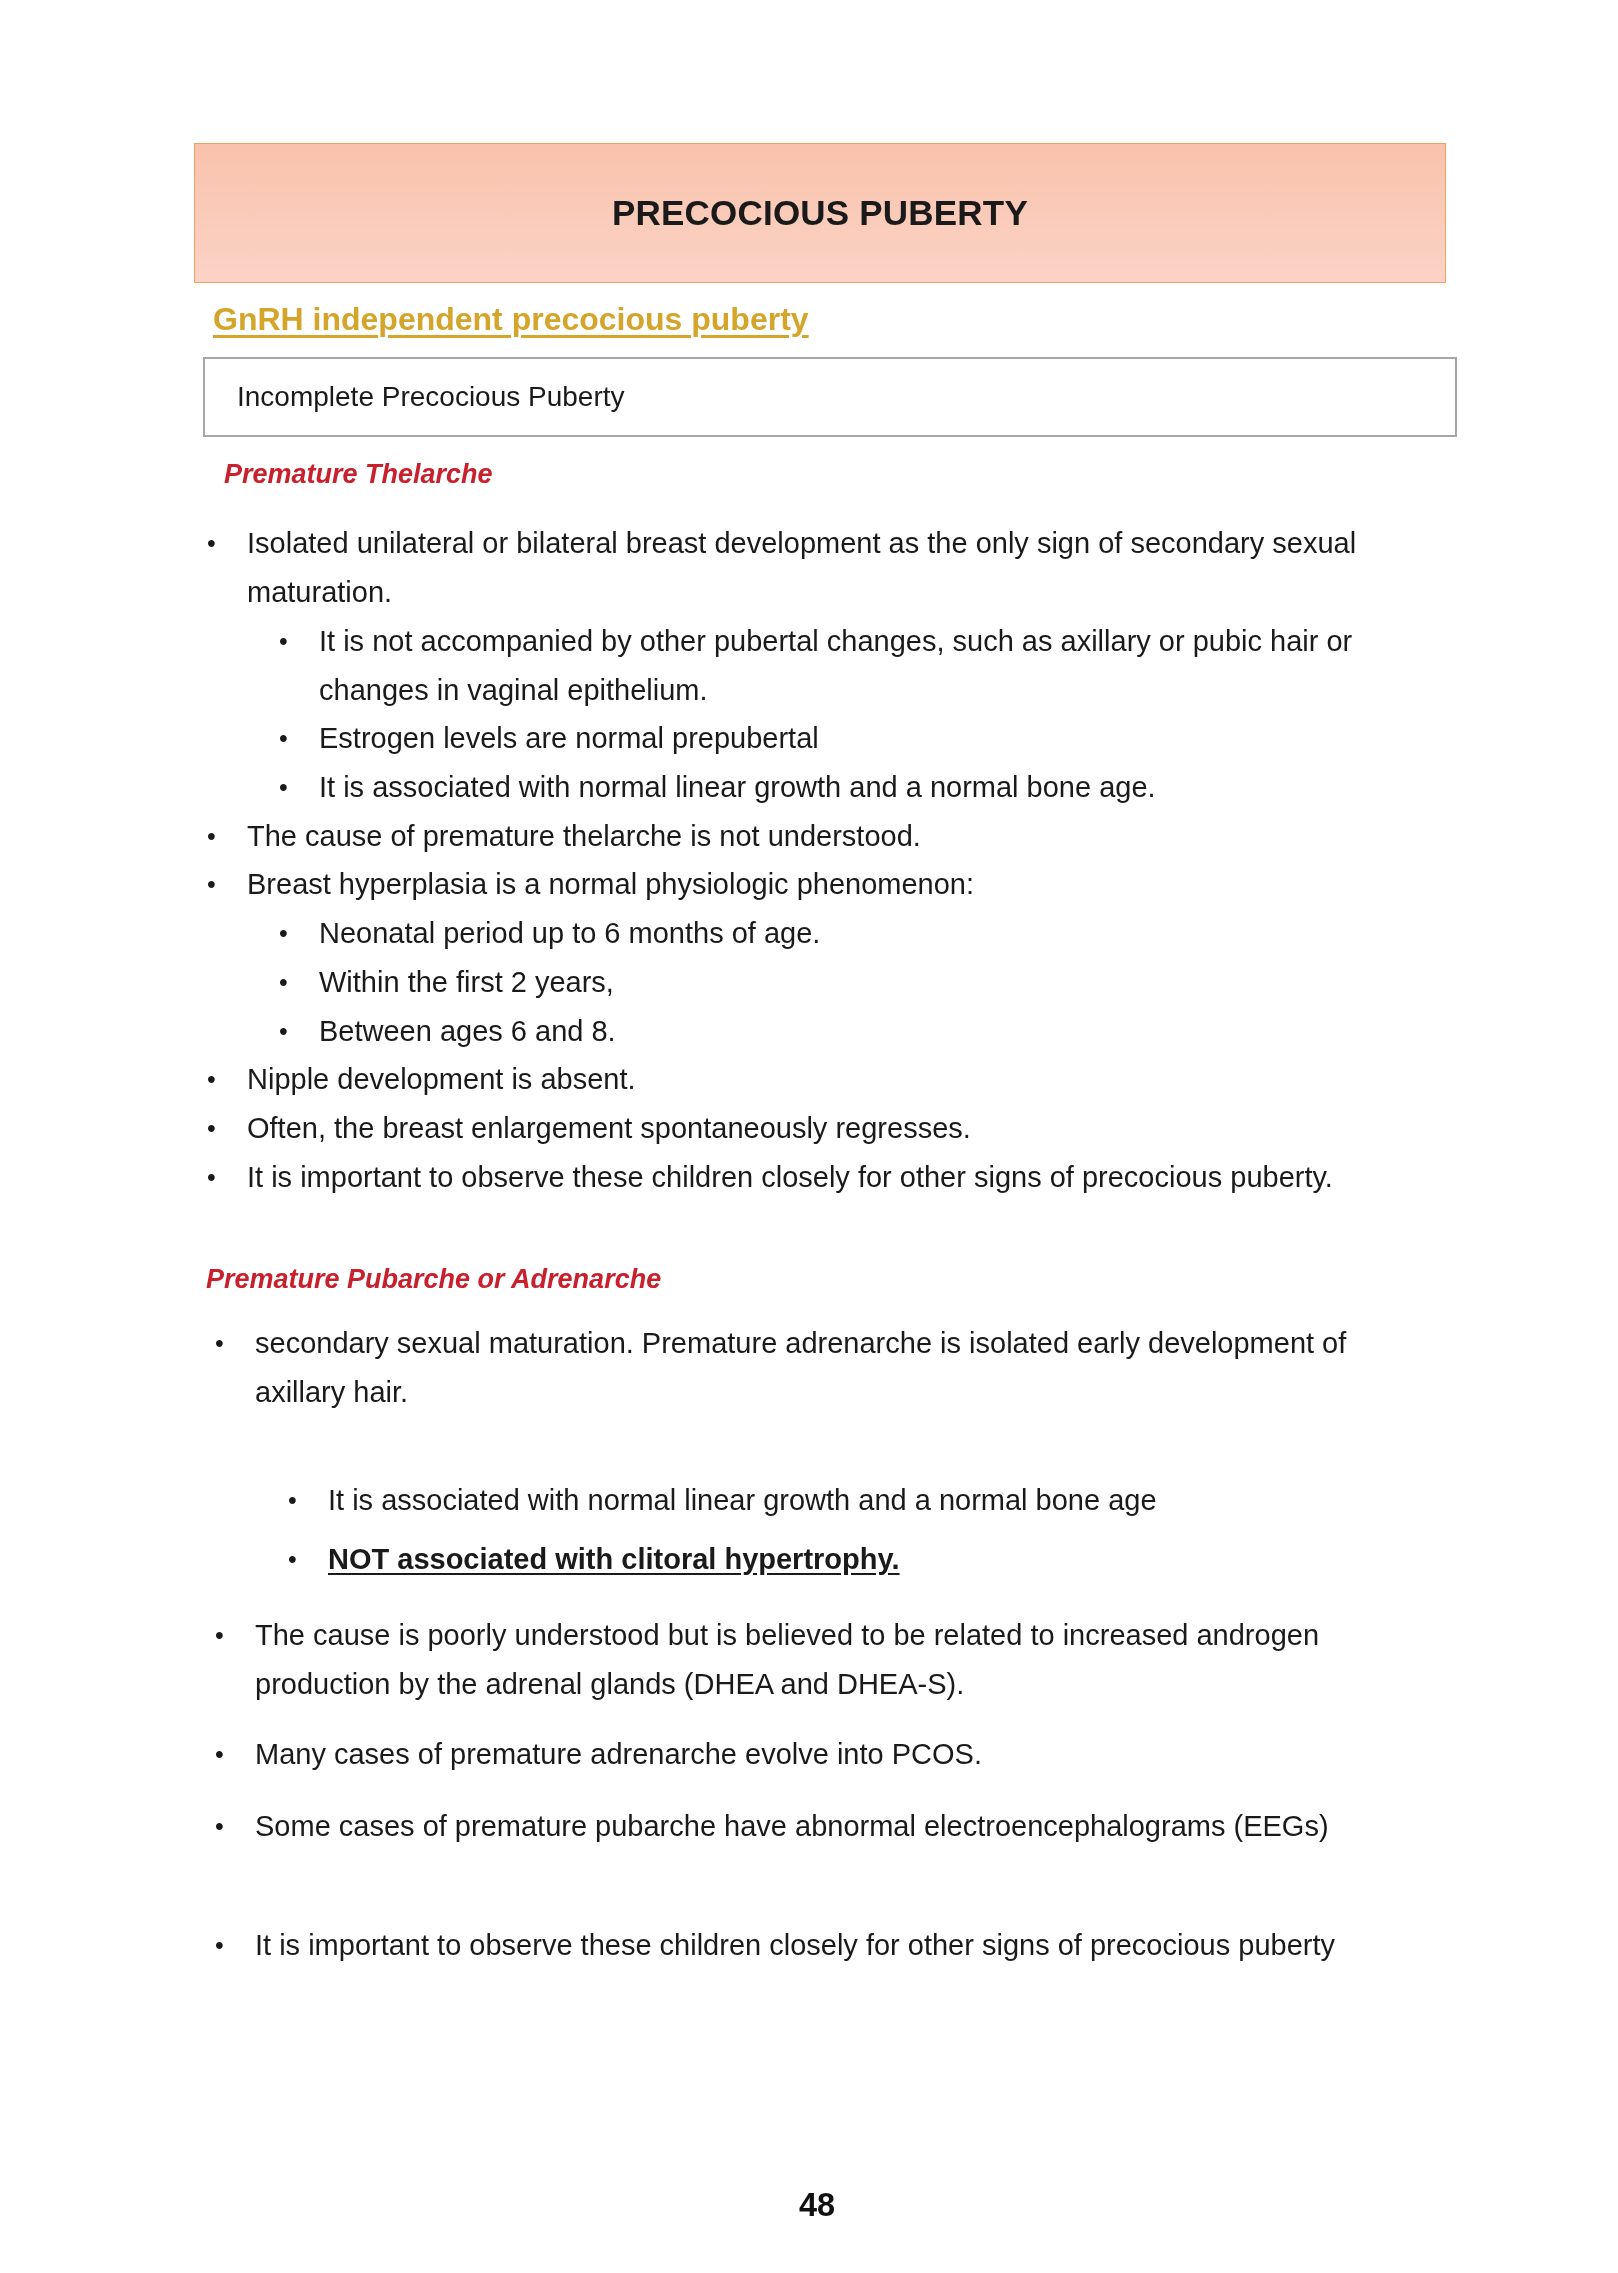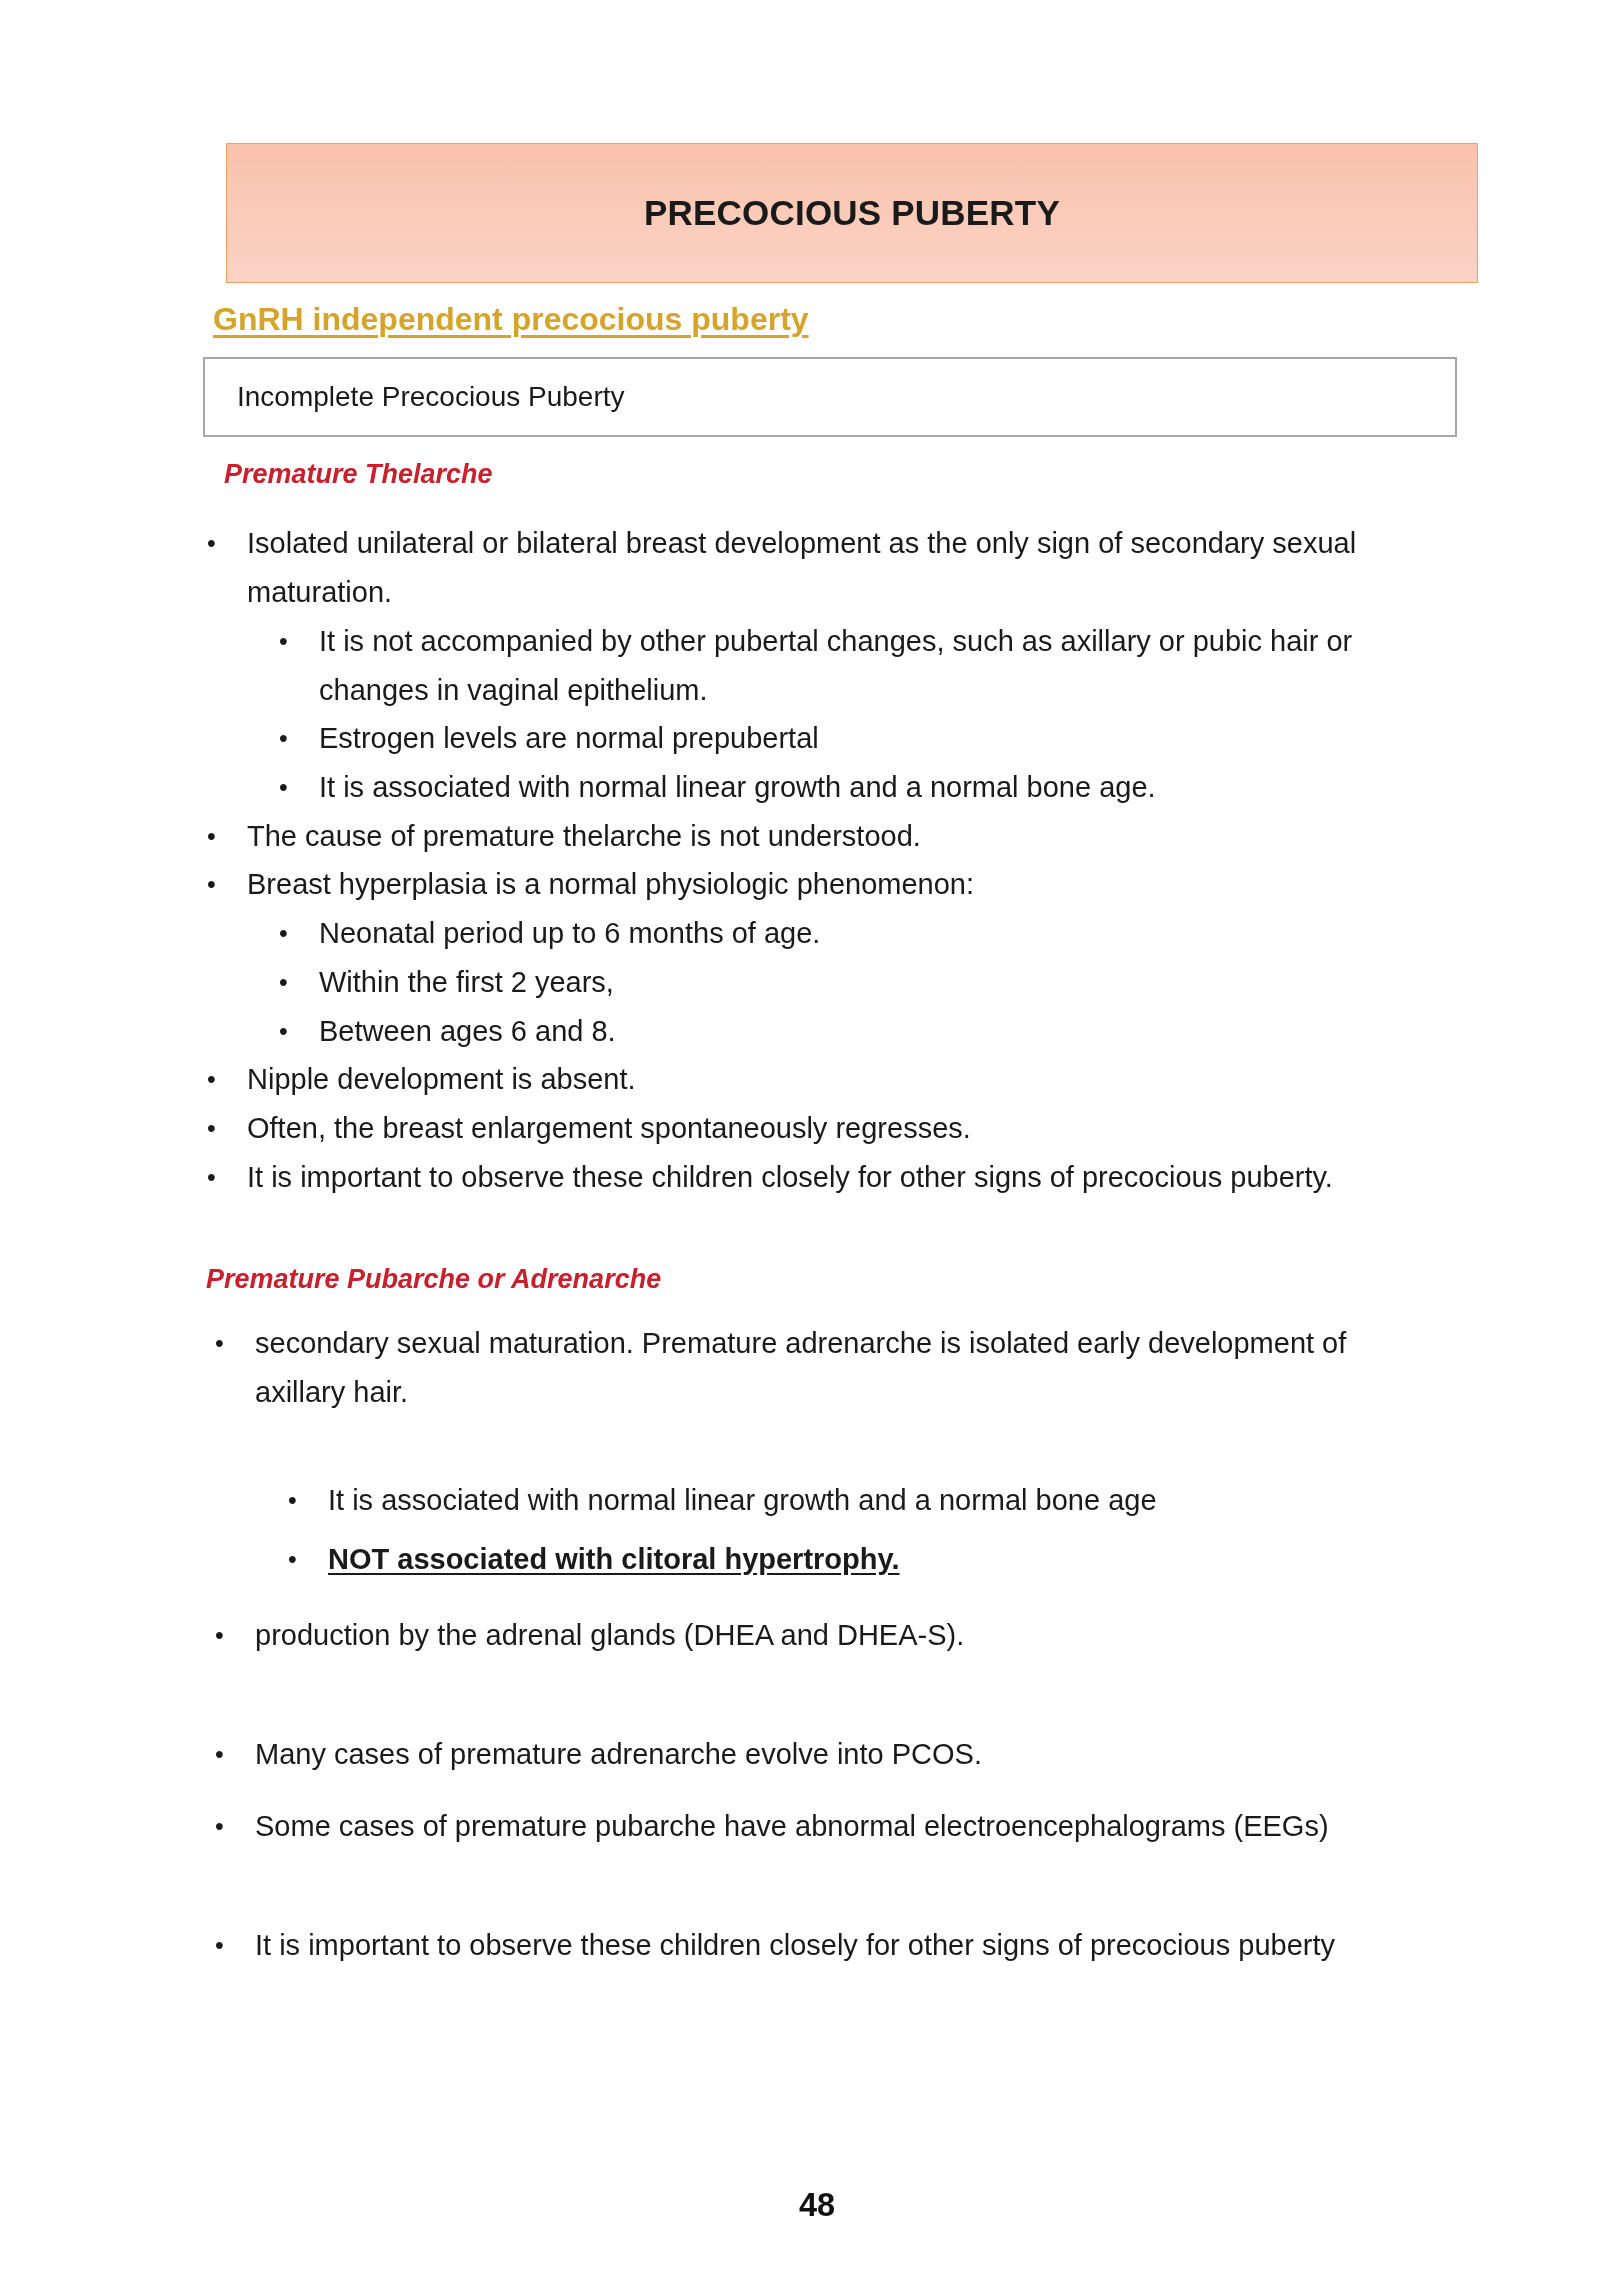--- a/index.html
+++ b/index.html
@@ -1,19 +1,19 @@
 <!DOCTYPE html>
 <html><head>
 <meta charset="utf-8">
 <style>
   html, body { margin:0; padding:0; background:#ffffff; }
   body { width:1618px; height:2273px; position:relative; font-family:"Liberation Sans", sans-serif; color:#1a1a1a; overflow:hidden; }
   .abs { position:absolute; }
   #title-box { left:194px; top:143px; width:1252px; height:140px; border:1.9px solid #f0a060; box-sizing:border-box;
-    background:linear-gradient(#f9c2ac, #fbd3c6); display:flex; align-items:center; justify-content:center;margin-left:32px; }
+    background:linear-gradient(#f9c2ac, #fbd3c6); display:flex; align-items:center; justify-content:center; }
   #title-box span { font-family:"Liberation Sans", sans-serif; font-weight:bold; font-size:35px; color:#1a1a1a; letter-spacing:0.2px; }
   #subhead { left:213px; top:301px; font-size:32px; font-weight:bold; color:#d4a52a; text-decoration:underline; text-decoration-thickness:2.9px; text-underline-offset:4.8px; }
   #inc-box { left:203px; top:357px; width:1254px; height:80px; border:2.9px solid #a6a6a6; box-sizing:border-box; display:flex; align-items:center; padding-left:32px; }
   #inc-box span { font-size:28px; color:#1a1a1a; }
   .sec-title { font-size:27px; font-weight:bold; font-style:italic; color:#c8202c; }
   .item { position:absolute; font-size:29px; line-height:49px; color:#1a1a1a; }
   .item .dot { position:absolute; font-size:25px; }
   .b { font-weight:bold; text-decoration:underline; text-underline-offset:3.8px; }
   #page-num { left:799px; top:2187px; font-size:32.5px; font-weight:bold; color:#111; }
 </style>
@@ -94,20 +94,21 @@
     <div class="item" style="left: 328px; top: 1476px; line-height: 49px;">
       <span class="dot" style="left: -40px;">•</span>
       <div>It is associated with normal linear growth and a normal bone age</div>
     </div>
     <div class="item" style="left: 328px; top: 1535px; line-height: 49px;">
       <span class="dot" style="left: -40px;">•</span>
       <div class="b">NOT associated with clitoral hypertrophy.</div>
     </div>
     <div class="item" style="left: 255px; top: 1611px; line-height: 49px;">
       <span class="dot" style="left: -40px;">•</span>
+      <div>The cause is poorly understood but is believed to be related to increased androgen</div>
       <div>production by the adrenal glands (DHEA and DHEA-S).</div>
     </div>
     <div class="item" style="left: 255px; top: 1730px; line-height: 49px;">
       <span class="dot" style="left: -40px;">•</span>
       <div>Many cases of premature adrenarche evolve into PCOS.</div>
     </div>
     <div class="item" style="left: 255px; top: 1802px; line-height: 49px;">
       <span class="dot" style="left: -40px;">•</span>
       <div>Some cases of premature pubarche have abnormal electroencephalograms (EEGs)</div>
     </div>

